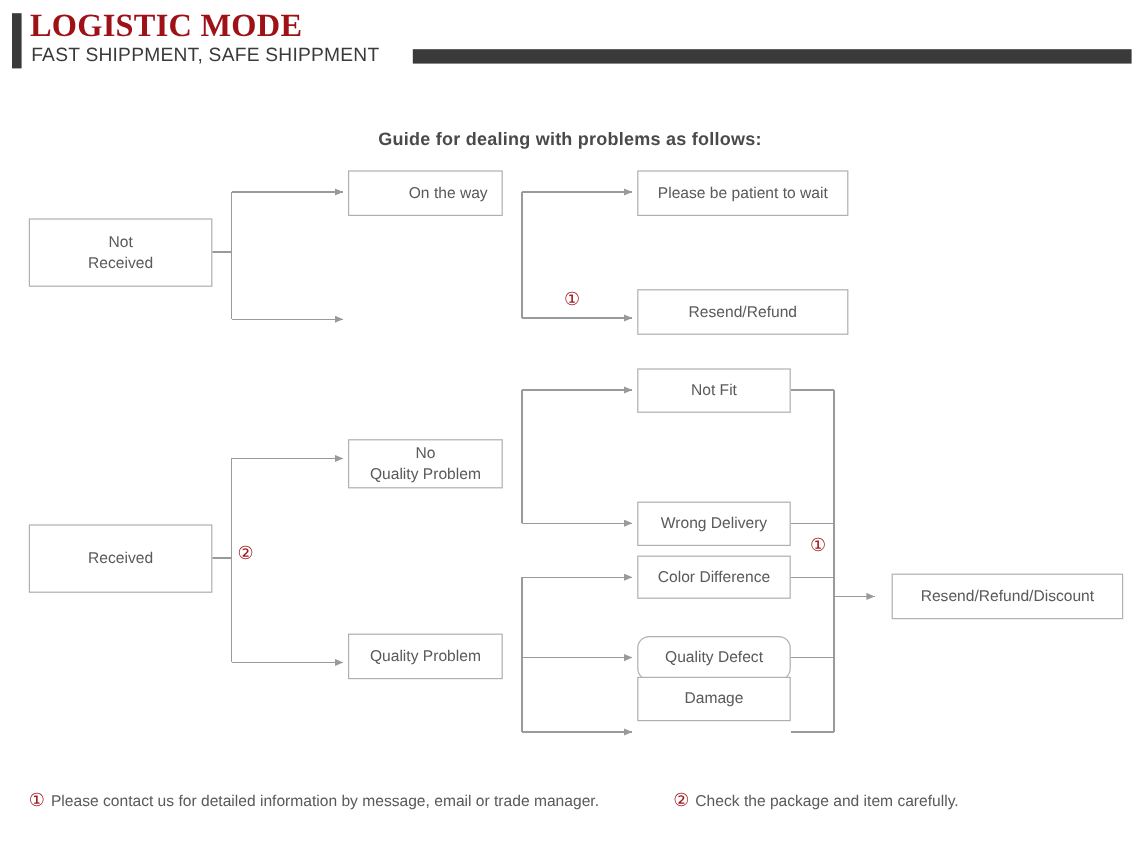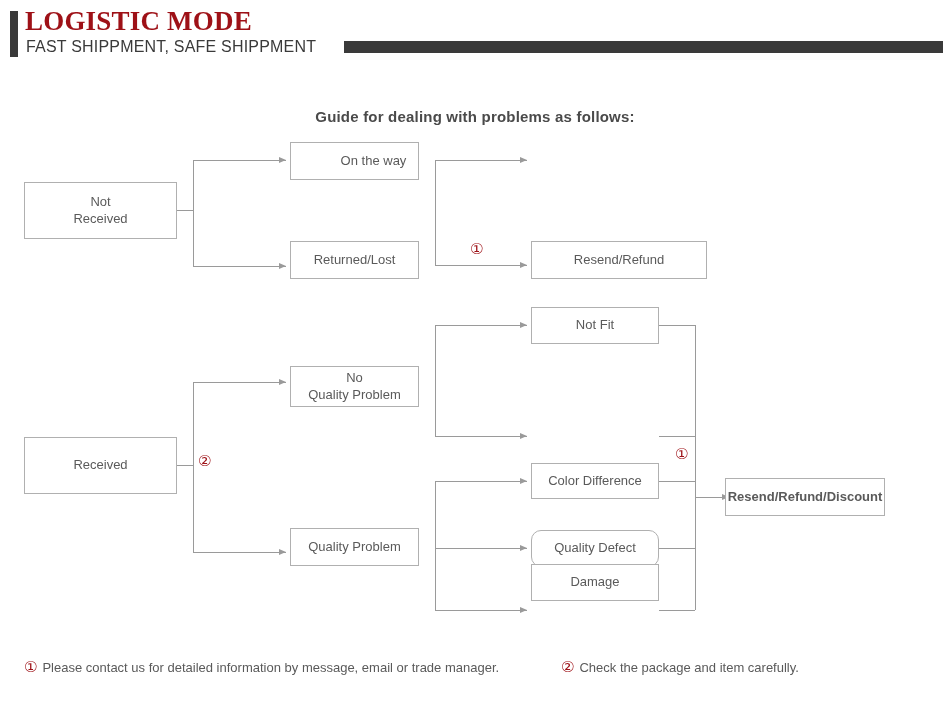--- a/index.html
+++ b/index.html
@@ -208,40 +208,41 @@
       </g>
     </svg>
 
     <div class="node" style="left:24px; top:182px; width:153px; height:57px;">Not
 Received</div>
 
     <div class="node" style="left:24px; top:437px; width:153px; height:57px;">Received</div>
 
     <div class="node" style="left:290px; top:142px; width:129px; height:38px;padding-left:44px;">On the way</div>
 
-    <div class="node" style="left:290px; top:241px; width:129px; height:38px;">Returned/Lost</div>
 
     <div class="node" style="left:290px; top:366px; width:129px; height:41px;">No
 Quality Problem</div>
 
     <div class="node" style="left:290px; top:528px; width:129px; height:38px;">Quality Problem</div>
 
+    <div class="node" style="left:531px; top:142px; width:176px; height:38px;">Please be patient to wait</div>
 
     <div class="node" style="left:531px; top:241px; width:176px; height:38px;">Resend/Refund</div>
 
     <div class="node" style="left:531px; top:307px; width:128px; height:37px;">Not Fit</div>
 
+    <div class="node" style="left:531px; top:418px; width:128px; height:37px;">Wrong Delivery</div>
 
     <div class="node" style="left:531px; top:463px; width:128px; height:36px;">Color Difference</div>
 
     <div class="node" style="left:531px; top:530px; width:128px; height:37px;border-radius:10px;">Quality Defect</div>
 
     <div class="node" style="left:531px; top:564px; width:128px; height:37px;">Damage</div>
 
-    <div class="node" style="left:725px; top:478px; width:160px; height:38px;font-weight:bold;">Resend/Refund/Discount</div>
+    <div class="node" style="left:743px; top:478px; width:193px; height:38px;">Resend/Refund/Discount</div>
 
     <div class="marker" style="left:470px; top:242px;">①</div>
 
     <div class="marker" style="left:198px; top:454px;">②</div>
 
     <div class="marker" style="left:675px; top:447px;">①</div>
   </div>
 
   <div id="footnotes">
     <div class="footnote" id="footnote-1">

